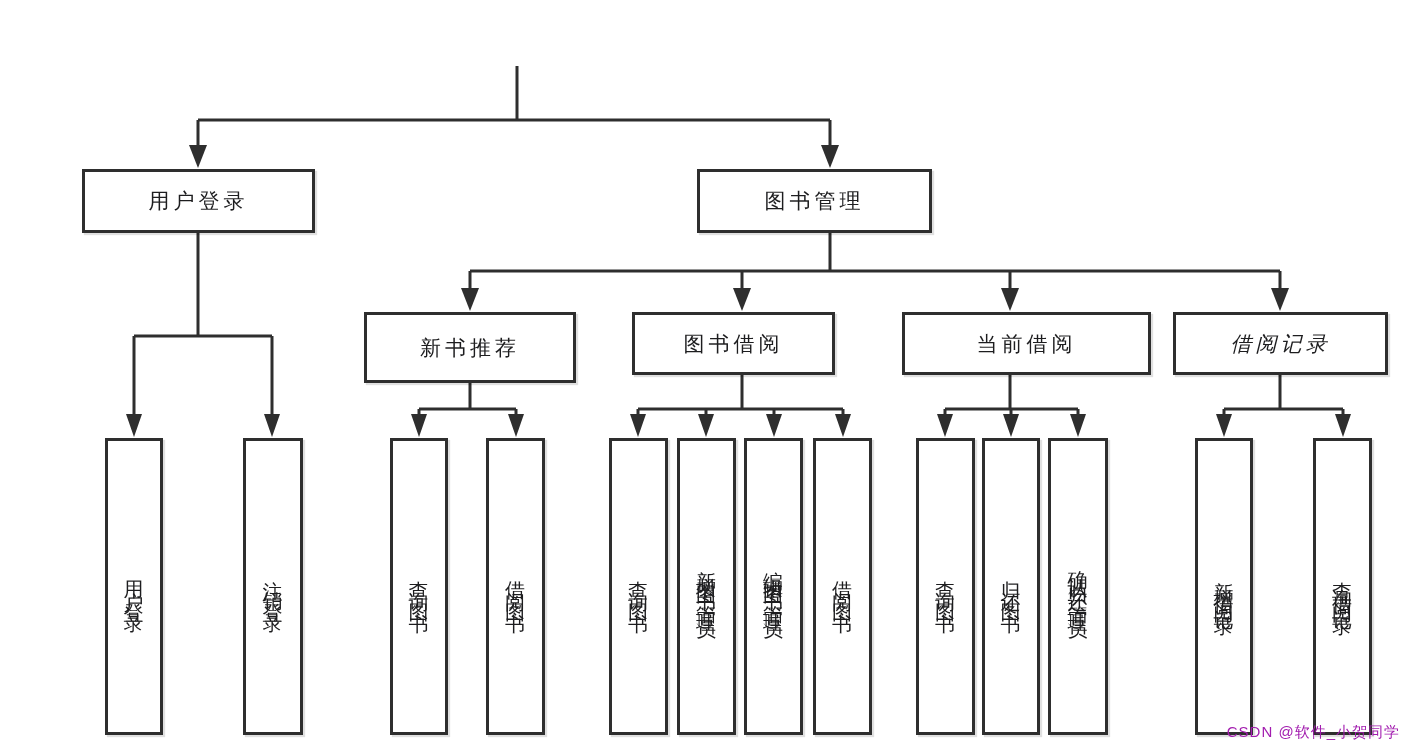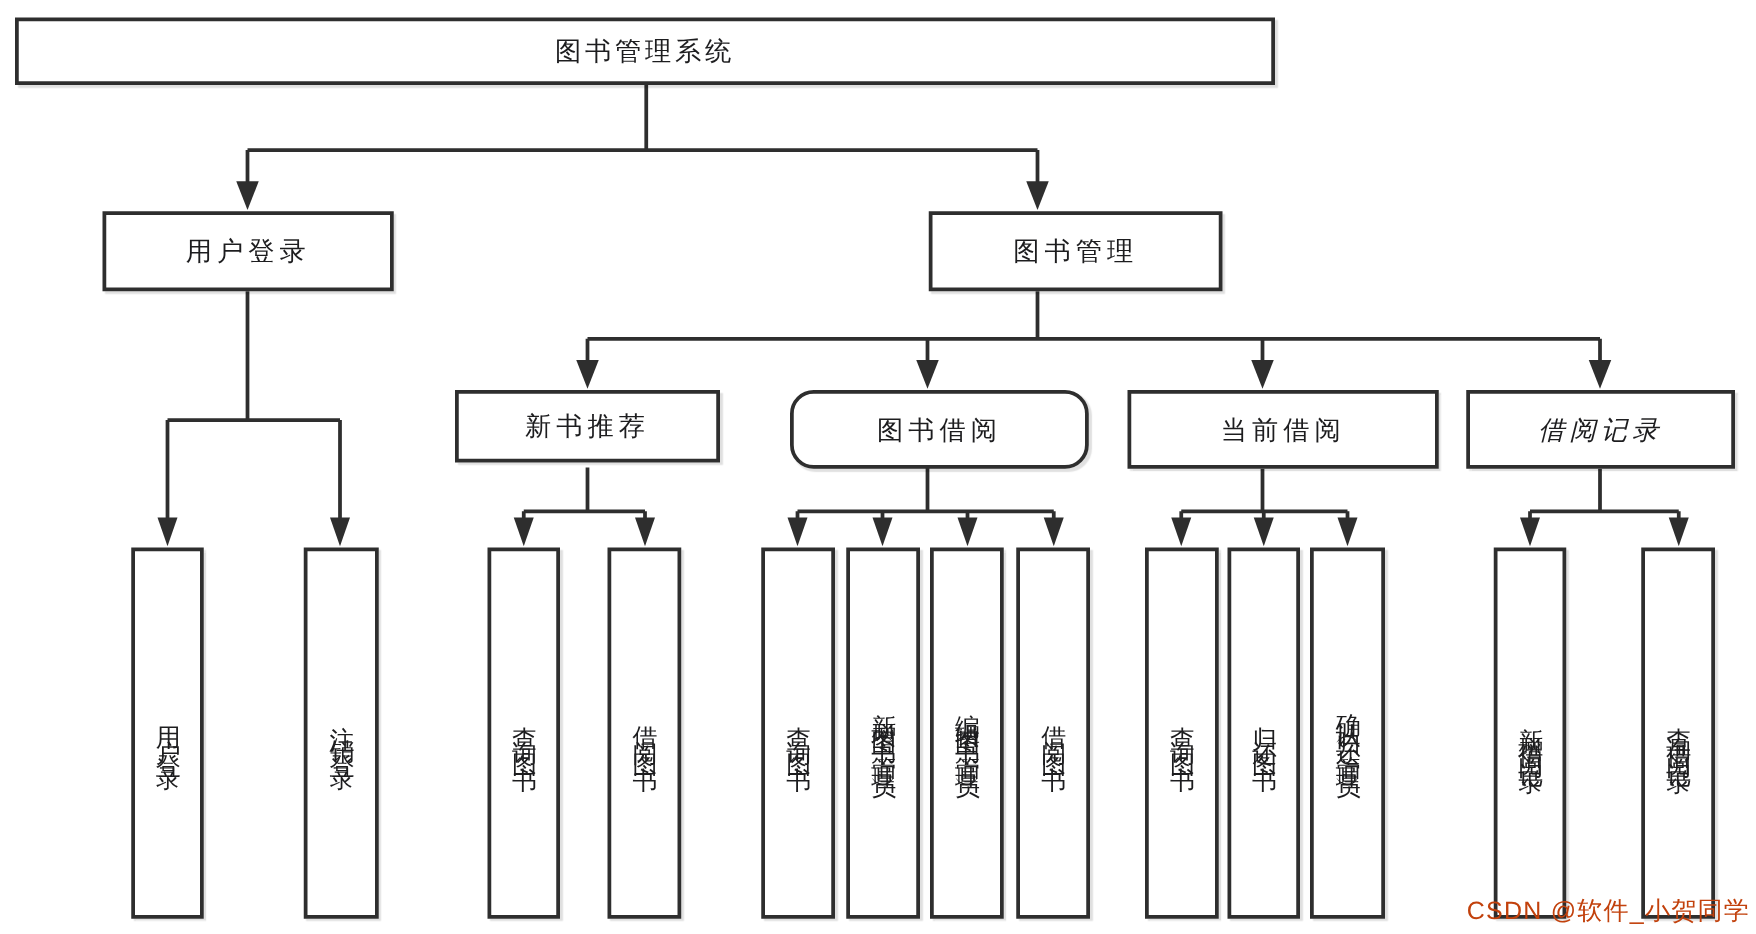--- a/index.html
+++ b/index.html
@@ -27,45 +27,45 @@
     writing-mode:vertical-rl;
     font-size:20px;
     letter-spacing:11px;
     color:#1d1d1f;
     line-height:1;
   }
   .vtext.long{letter-spacing:7px;}
   
   .n-root{left:12px;top:14px;width:1008px;height:54px;}
   .n-userlogin{left:82px;top:169px;width:233px;height:64px;}
-  .n-bookmgmt{left:743px;top:169px;width:235px;height:64px;text-align:right;}
-  .n-newbook{left:364px;top:312px;width:212px;height:58px;}
-  .n-bookborrow{left:632px;top:312px;width:239px;height:63px;border-radius:19px;}
+  .n-bookmgmt{left:697px;top:169px;width:235px;height:64px;text-align:right;}
+  .n-newbook{left:364px;top:312px;width:212px;height:71px;}
+  .n-bookborrow{left:632px;top:312px;width:203px;height:63px;}
   .n-currentborrow{left:902px;top:312px;width:249px;height:63px;}
   .n-borrowrecord{left:1173px;top:312px;width:215px;height:63px;font-style:italic;}
   .leaf{top:438px;height:297px;}
   .l1{left:105px;width:58px;}
   .l2{left:243px;width:60px;}
   .l3{left:390px;width:58px;}
   .l4{left:486px;width:59px;}
   .l5{left:609px;width:59px;}
   .l6{left:677px;width:59px;}
   .l7{left:744px;width:59px;}
   .l8{left:813px;width:59px;}
   .l9{left:916px;width:59px;}
   .l10{left:982px;width:58px;}
   .l11{left:1048px;width:60px;}
   .l12{left:1195px;width:58px;}
   .l13{left:1313px;width:59px;}
   .watermark{
     position:absolute;
     right:5px;bottom:5px;
     z-index:5;
-    font-size:20px;
-    color:#c2410c;
+    font-size:15px;
+    color:#a21caf;
     letter-spacing:1px;
     white-space:nowrap;
   }
 </style>
 </head>
 <body>
 
 <div class="canvas">
 
   <svg class="connectors" width="1405" height="747" viewBox="0 0 1405 747">
@@ -101,23 +101,20 @@
       <polygon points="766,414 782,414 774,437"></polygon>
       <polygon points="835,414 851,414 843,437"></polygon>
       <polygon points="937,414 953,414 945,437"></polygon>
       <polygon points="1003,414 1019,414 1011,437"></polygon>
       <polygon points="1070,414 1086,414 1078,437"></polygon>
       <polygon points="1216,414 1232,414 1224,437"></polygon>
       <polygon points="1335,414 1351,414 1343,437"></polygon>
     </g>
   </svg>
 
-  <div class="node n-root">
-    <span class="root-label">图书管理系统</span>
-  </div>
 
   <div class="node n-userlogin">
     <span class="hlabel">用户登录</span>
   </div>
   <div class="node n-bookmgmt">
     <span class="hlabel">图书管理</span>
   </div>
 
   <div class="node n-newbook">
     <span class="hlabel">新书推荐</span>

